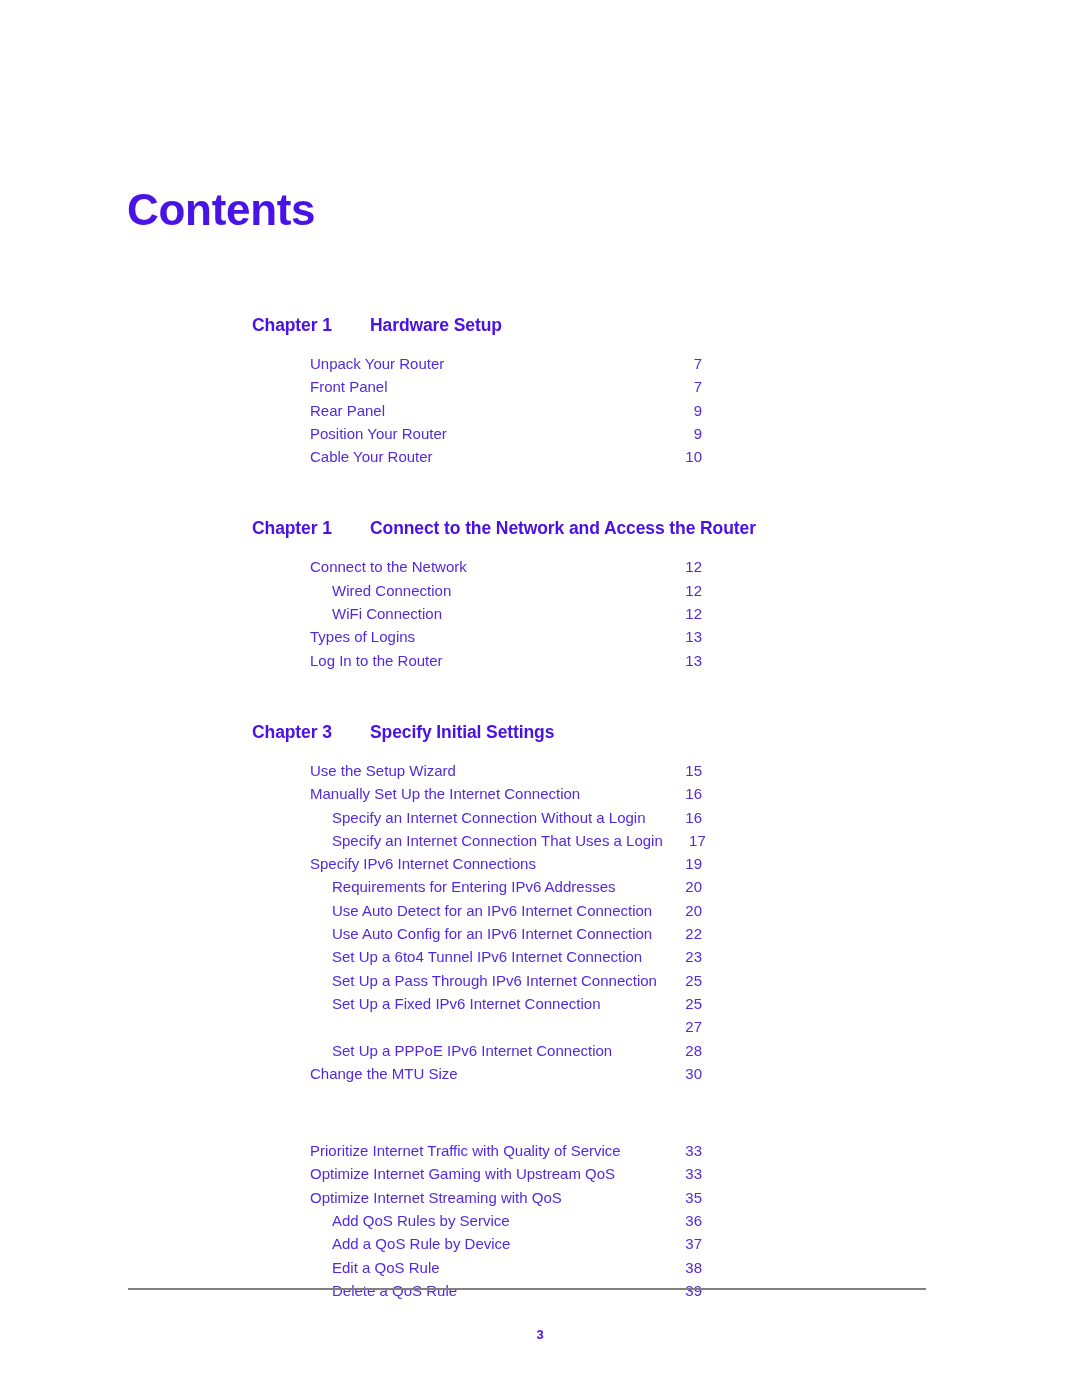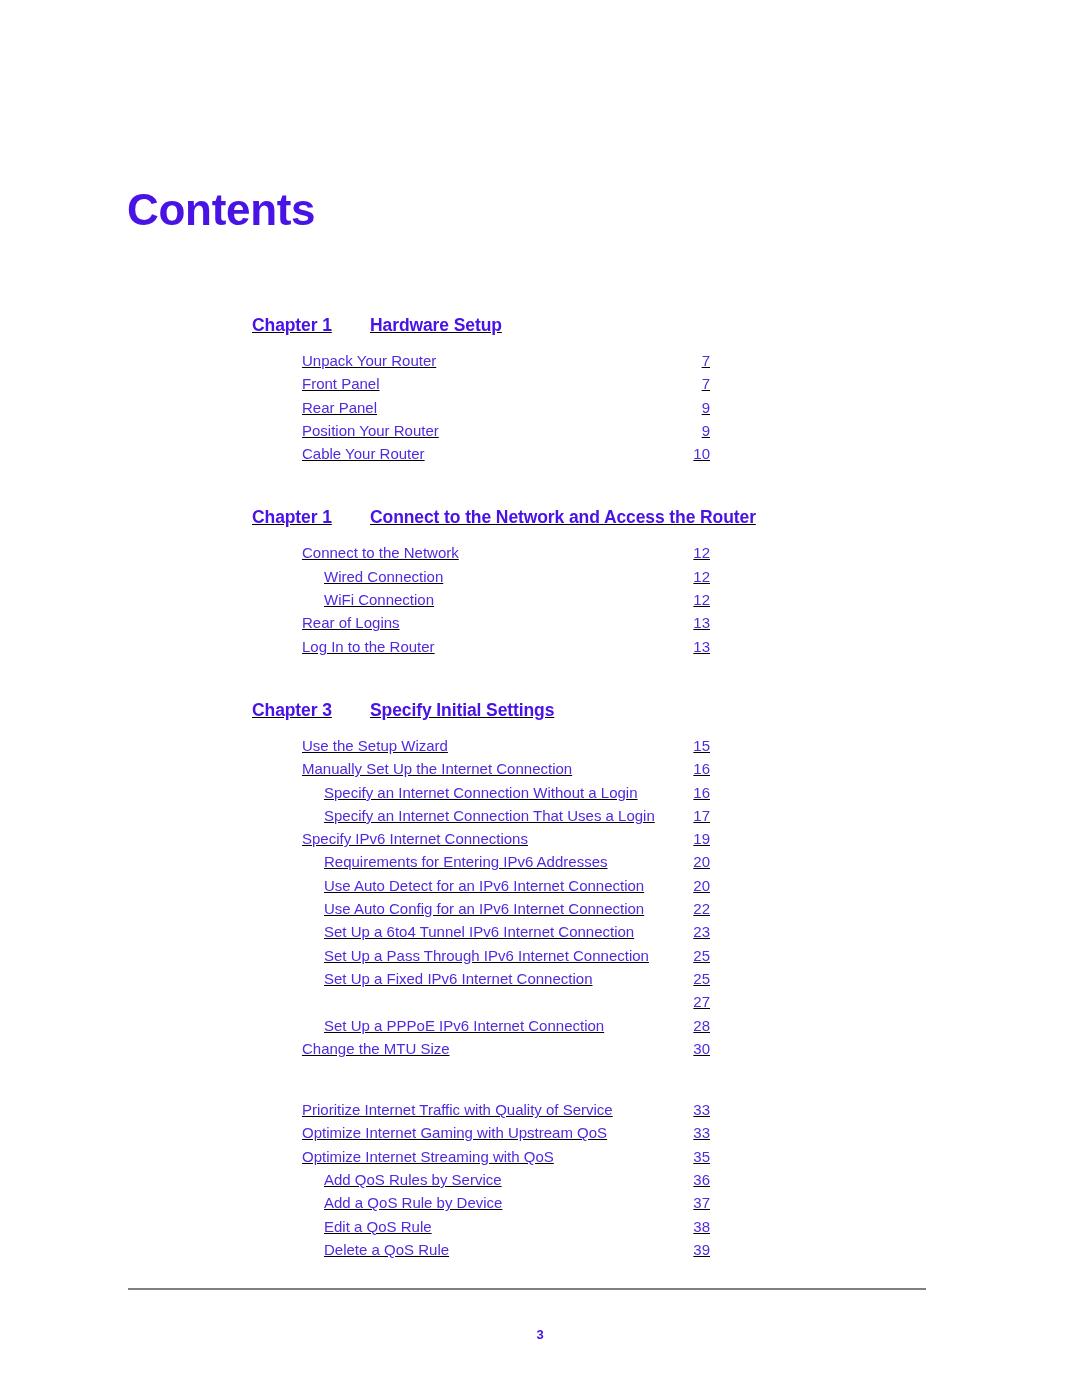--- a/index.html
+++ b/index.html
@@ -33,21 +33,20 @@
     letter-spacing: -0.3px;
     line-height: 1.05;
   }
 
   
   .toc {
     position: absolute;
     left: 0;
     top: 303px;
     width: 872px;
-    text-decoration: underline;
   }
 
   .chapter-block {
     margin-bottom: 0;
   }
 
   .chapter-heading {
     display: flex;
     align-items: baseline;
     color: #4A13E6;
@@ -61,21 +60,21 @@
     width: 118px;
     flex: 0 0 118px;
     white-space: nowrap;
   }
   .chapter-heading .chap-title {
     white-space: nowrap;
     margin-top: 12px;
   }
 
   .chapter-entries {
-    margin: 8px;
+    margin: 16px;
     padding: 0;
   }
 
   .toc-entry {
     display: flex;
     align-items: baseline;
     color: #5229DE;
     font-size: 15px;
     height: 23.3px;
     line-height: 23.3px;
@@ -196,21 +195,21 @@
             <span class="entry-text">Wired Connection</span>
             <span class="entry-leader"></span>
             <span class="entry-page">12</span>
           </div>
           <div class="toc-entry level-2">
             <span class="entry-text">WiFi Connection</span>
             <span class="entry-leader"></span>
             <span class="entry-page">12</span>
           </div>
           <div class="toc-entry level-1">
-            <span class="entry-text">Rear of Logins</span>
+            <span class="entry-text">Types of Logins</span>
             <span class="entry-leader"></span>
             <span class="entry-page">13</span>
           </div>
           <div class="toc-entry level-1">
             <span class="entry-text">Log In to the Router</span>
             <span class="entry-leader"></span>
             <span class="entry-page">13</span>
           </div>
         </div>
       </div>

